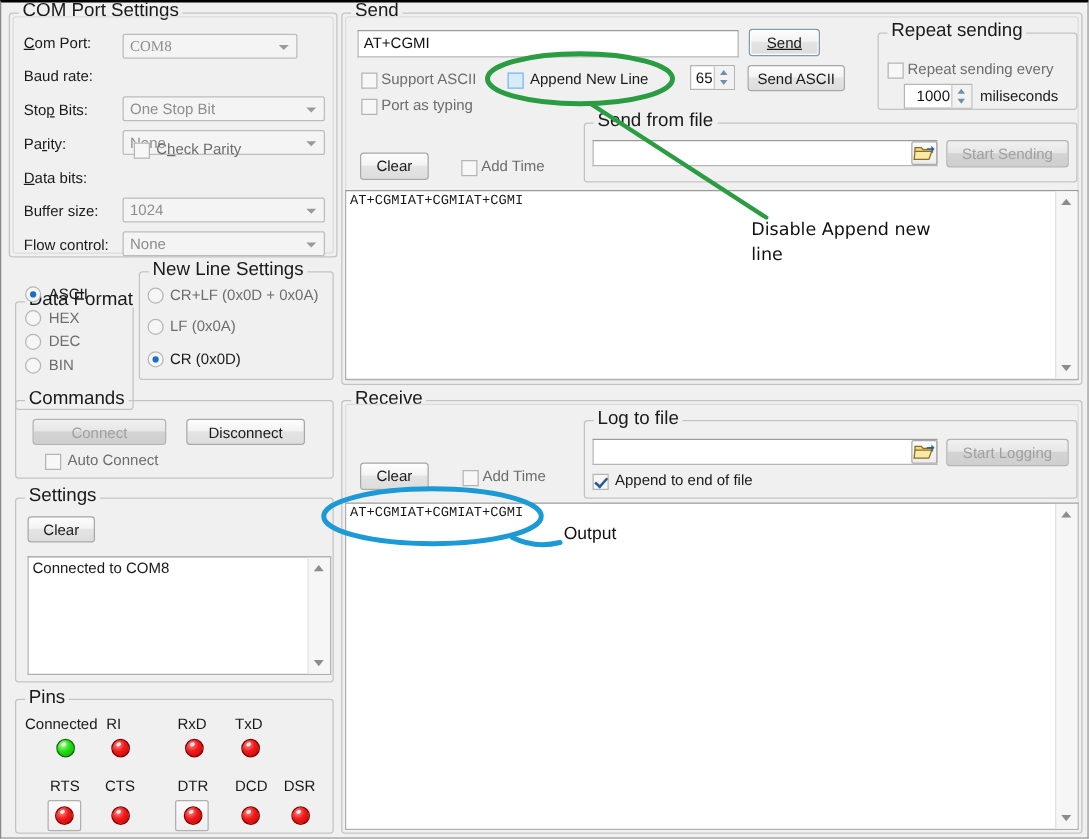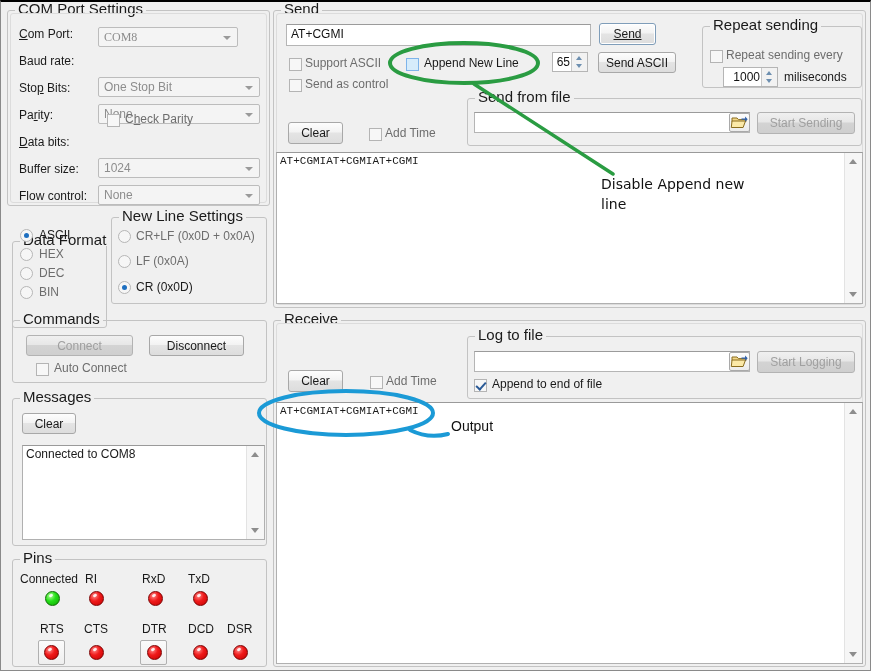--- a/index.html
+++ b/index.html
@@ -292,21 +292,21 @@
   <div class="btn dis" style="left:25px;top:333px;width:107px;height:21px;">
     <span>Connect</span>
   </div>
   <div class="btn" style="left:148px;top:333px;width:95px;height:21px;">
     <span>Disconnect</span>
   </div>
   <div class="cb" style="left:35px;top:361px;"></div>
   <div class="lbl dis" style="left:53px;top:359px;">Auto Connect</div>
 
   <div class="gb" style="left:11px;top:396px;width:255px;height:148px;">
-    <div class="gb-title">Messages</div>
+    <div class="gb-title">Settings</div>
   </div>
   <div class="btn" style="left:21px;top:411px;width:54px;height:21px;">
     <span>Clear</span>
   </div>
   <div class="ta" style="left:21px;top:443px;width:243px;height:95px;">
     <div class="content sans">Connected to COM8</div>
     <div class="sb">
       <div class="arrowbtn up">
           <span class="tri"></span>
         </div>
@@ -368,21 +368,21 @@
     <span class="btns">
       <span class="t up"></span>
       <span class="t dn"></span>
     </span>
   </div>
   <div class="btn" style="left:597px;top:50px;width:78px;height:21px;">
     <span>Send ASCII</span>
   </div>
 
   <div class="cb" style="left:288px;top:77px;"></div>
-  <div class="lbl dis" style="left:304px;top:75px;">Send as control</div>
+  <div class="lbl dis" style="left:304px;top:75px;">Port as typing</div>
 
   <div class="gb" style="left:701px;top:24px;width:160px;height:62px;">
     <div class="gb-title">Repeat sending</div>
   </div>
   <div class="cb" style="left:709px;top:48px;"></div>
   <div class="lbl dis" style="left:725px;top:46px;">Repeat sending every</div>
   <div class="spin" style="left:722px;top:65px;width:55px;">
     <span class="val">1000</span>
     <span class="btns">
       <span class="t up"></span>

